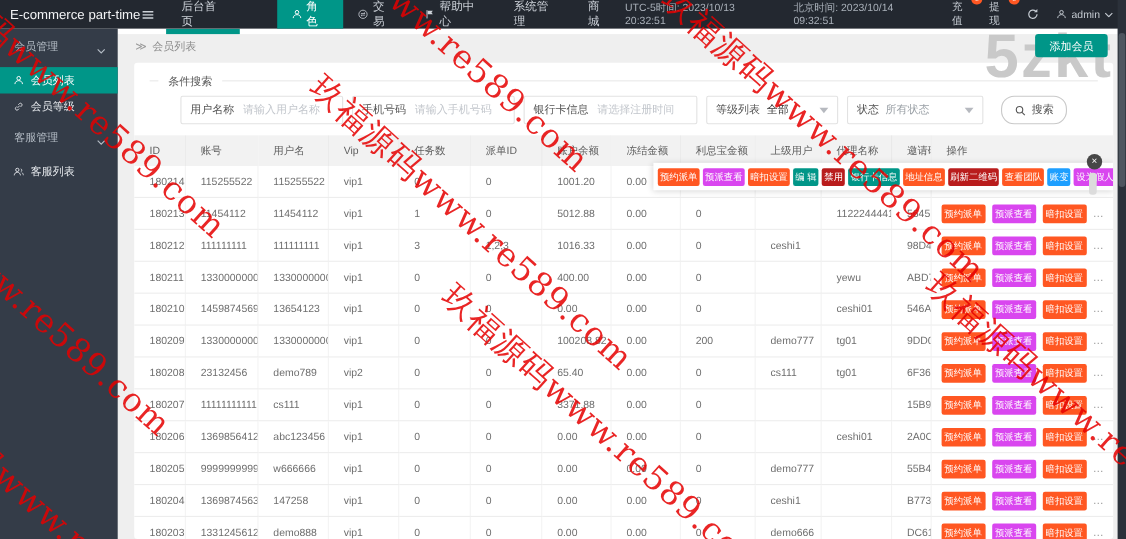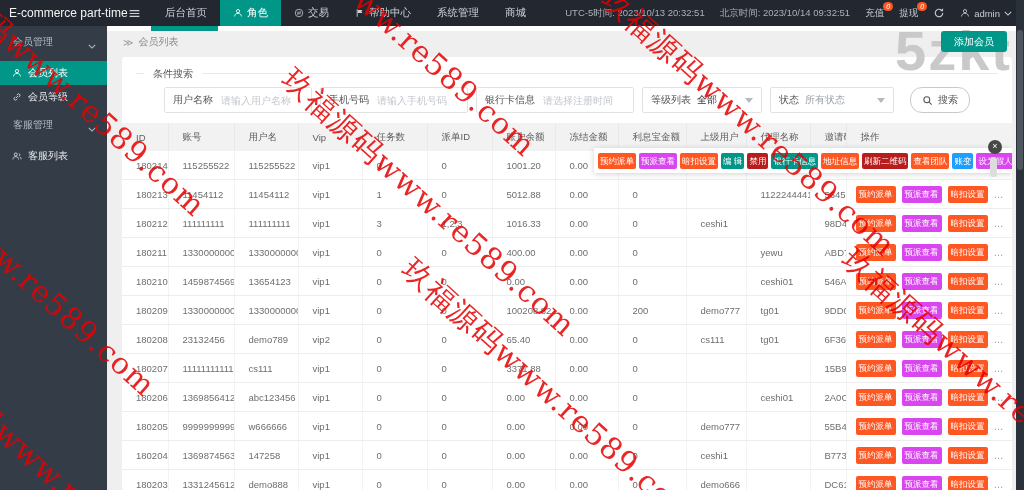--- a/index.html
+++ b/index.html
@@ -7,21 +7,21 @@
        font-family:"Liberation Sans",sans-serif;}
   .screen{position:absolute;inset:0;}
 
   
   .app-header{position:absolute;left:0;top:0;width:1024px;height:26px;background:#232830;
               display:flex;align-items:center;z-index:20;color:#c8cdd4;}
   .logo{width:108px;padding-left:9px;color:#f2f3f5;font-size:12px;white-space:nowrap;}
   .burger{display:flex;align-items:center;padding:0 11px;color:#cdd2d8;}
   .nav{display:flex;height:26px;}
   .nav-item{display:flex;align-items:center;gap:4px;padding:0 13px;font-size:10.5px;color:#ccd1d8;cursor:pointer;}
-  .nav-item.active{background:#009688;color:#fff;}
+  .nav-item.active{background:#009688;color:#fff;margin-left:32px;}
   .header-right{margin-left:auto;display:flex;align-items:center;gap:15px;padding-right:12px;font-size:9.5px;color:#aab1ba;}
   .hlink{position:relative;color:#c5cbd2;cursor:pointer;}
   .badge{position:absolute;top:-5px;right:-9px;background:#ff5722;color:#fff;border-radius:7px;
          font-size:7px;line-height:9px;padding:0 3px;}
   .userbox{display:flex;align-items:center;gap:4px;color:#c5cbd2;cursor:pointer;}
 
   
   .sidebar{position:absolute;left:0;top:26px;width:107px;height:464px;background:#343c48;z-index:15;}
   .side-group{height:23px;display:flex;align-items:flex-end;justify-content:space-between;
               padding:0 11px 12px 13px;color:#b4bcc5;font-size:10px;cursor:pointer;}

